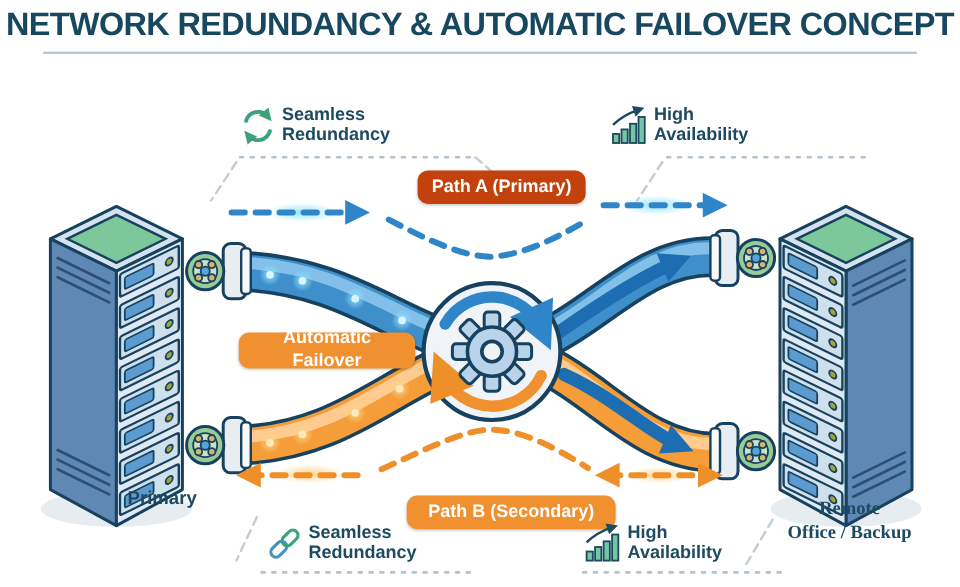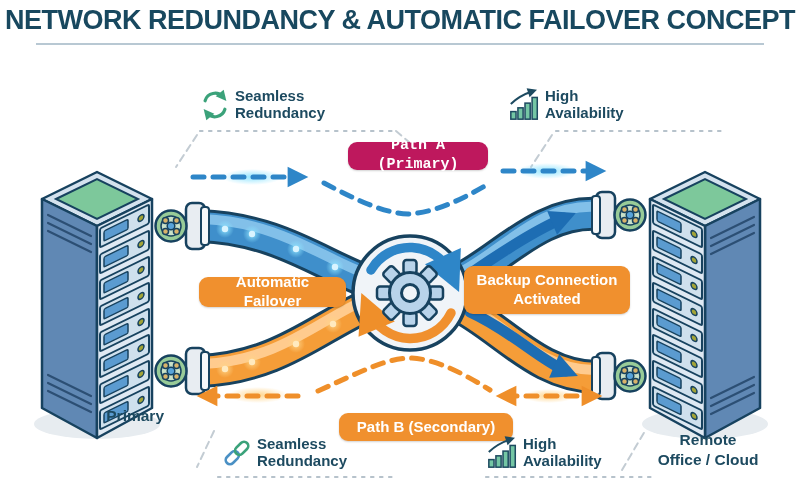--- a/index.html
+++ b/index.html
@@ -7,38 +7,38 @@
   .stage{position:relative;width:800px;height:489px;background:#ffffff;}
   .art{position:absolute;left:0;top:0;}
 
   .title{position:absolute;top:5px;left:0;width:100%;text-align:center;
          font-size:27px;font-weight:800;color:#18485f;letter-spacing:-0.5px;}
   .rule{position:absolute;top:43px;left:36px;width:728px;height:2px;background:#b8c8d3;}
 
   .badge{position:absolute;display:flex;align-items:center;justify-content:center;
          color:#ffffff;font-weight:700;font-size:15px;border-radius:9px;text-align:center;
          line-height:1.25;box-shadow:0 1px 2px rgba(0,0,0,.18);padding:0 8px;box-sizing:border-box;}
-  .badge-blue{background:#be185d;font-family:Liberation Mono, monospace;}
+  .badge-blue{background:#c2410c;}
   .badge-orange{background:#f0902e;}
   #badge-path-a{left:348px;top:142px;width:140px;height:28px;}
   #badge-path-b{left:339px;top:413px;width:174px;height:28px;}
   #badge-failover{left:199px;top:277px;width:147px;height:30px;}
   #badge-backup{left:464px;top:266px;width:166px;height:48px;}
 
   .ann{position:absolute;display:flex;align-items:center;gap:3px;}
   .ann-label{font-size:15px;font-weight:700;color:#1d4a60;line-height:1.13;width:105px;}
   #ann-tl{left:198px;top:88px;}
   #ann-tr{left:508px;top:88px;}
   #ann-bl{left:220px;top:436px;}
   #ann-br{left:486px;top:436px;}
 
   .node-label{position:absolute;font-size:15.5px;font-weight:700;color:#1d4a60;
               text-align:center;line-height:1.28;}
   #node-left{left:32px;top:406px;width:132px;text-align:right;}
-  #node-right{left:642px;top:430px;width:132px;}
+  #node-right{left:642px;top:414px;width:132px;font-family:Liberation Serif, serif;}
 
   
   .gdot{stroke:#b6c2cb;stroke-width:2.2;stroke-dasharray:2.5 6.5;stroke-linecap:round;fill:none}
   .gslant{stroke:#c3ccd3;stroke-width:2;stroke-dasharray:7 5;fill:none;stroke-linecap:round}
   .rtop{fill:#d4e2ee;stroke:#17425f;stroke-width:2.5;stroke-linejoin:round}
   .rgreen{fill:#7dc89b;stroke:#17425f;stroke-width:2}
   .rside{fill:#6088b4;stroke:#17425f;stroke-width:2.5;stroke-linejoin:round}
   .rface{fill:#dfe9f3;stroke:#17425f;stroke-width:2.5;stroke-linejoin:round}
   .groove line{stroke:#2c4f74;stroke-width:2.2;stroke-linecap:round}
   .bayrect{fill:#cfe0ed;stroke:#17425f;stroke-width:2}
@@ -290,21 +290,20 @@
     <path class="dash-o" d="M506,396 H592" marker-start="url(#ar-orange)" marker-end="url(#ar-orange)"></path>
   </g>
 </svg>
 
 <div class="title">NETWORK REDUNDANCY &amp; AUTOMATIC FAILOVER CONCEPT</div>
 <div class="rule"></div>
 
 <div class="badge badge-blue" id="badge-path-a">Path A (Primary)</div>
 <div class="badge badge-orange" id="badge-failover">Automatic Failover</div>
 <div class="badge badge-orange" id="badge-path-b">Path B (Secondary)</div>
-<div class="badge badge-orange" id="badge-backup">Backup Connection Activated</div>
 
 <div class="ann" id="ann-tl">
   <svg width="34" height="34" viewBox="0 0 36 36">
     <defs>
           <marker id="ar-green" viewBox="0 0 10 10" refX="5" refY="5" markerWidth="3.6" markerHeight="3.6" orient="auto-start-reverse">
             <path d="M0.5,0.5 L9.5,5 L0.5,9.5 Z" fill="#3ba27a"></path>
           </marker>
         </defs>
     <path d="M7.5,13.5 A11,11 0 0 1 26.5,9.5" fill="none" stroke="#3ba27a" stroke-width="3.4" stroke-linecap="round" marker-end="url(#ar-green)"></path>
     <path d="M28.5,22.5 A11,11 0 0 1 9.5,26.5" fill="none" stroke="#3ba27a" stroke-width="3.4" stroke-linecap="round" marker-end="url(#ar-green)"></path>
@@ -347,16 +346,16 @@
     <path d="M3,17 C10,10 17,6.5 26,3.5" fill="none" stroke="#1d4a60" stroke-width="2.2" marker-end="url(#ar-navy)"></path>
   </svg>
   <div class="ann-label">High Availability</div>
 </div>
 
 <div class="node-label" id="node-left">
   <span style="display:block">Primary</span>
 </div>
 <div class="node-label" id="node-right">
   <span style="display:block">Remote</span>
-  <span style="display:block">Office / Cloud</span>
+  <span style="display:block">Office / Backup</span>
 </div>
 
 </div>
 
 </body></html>

